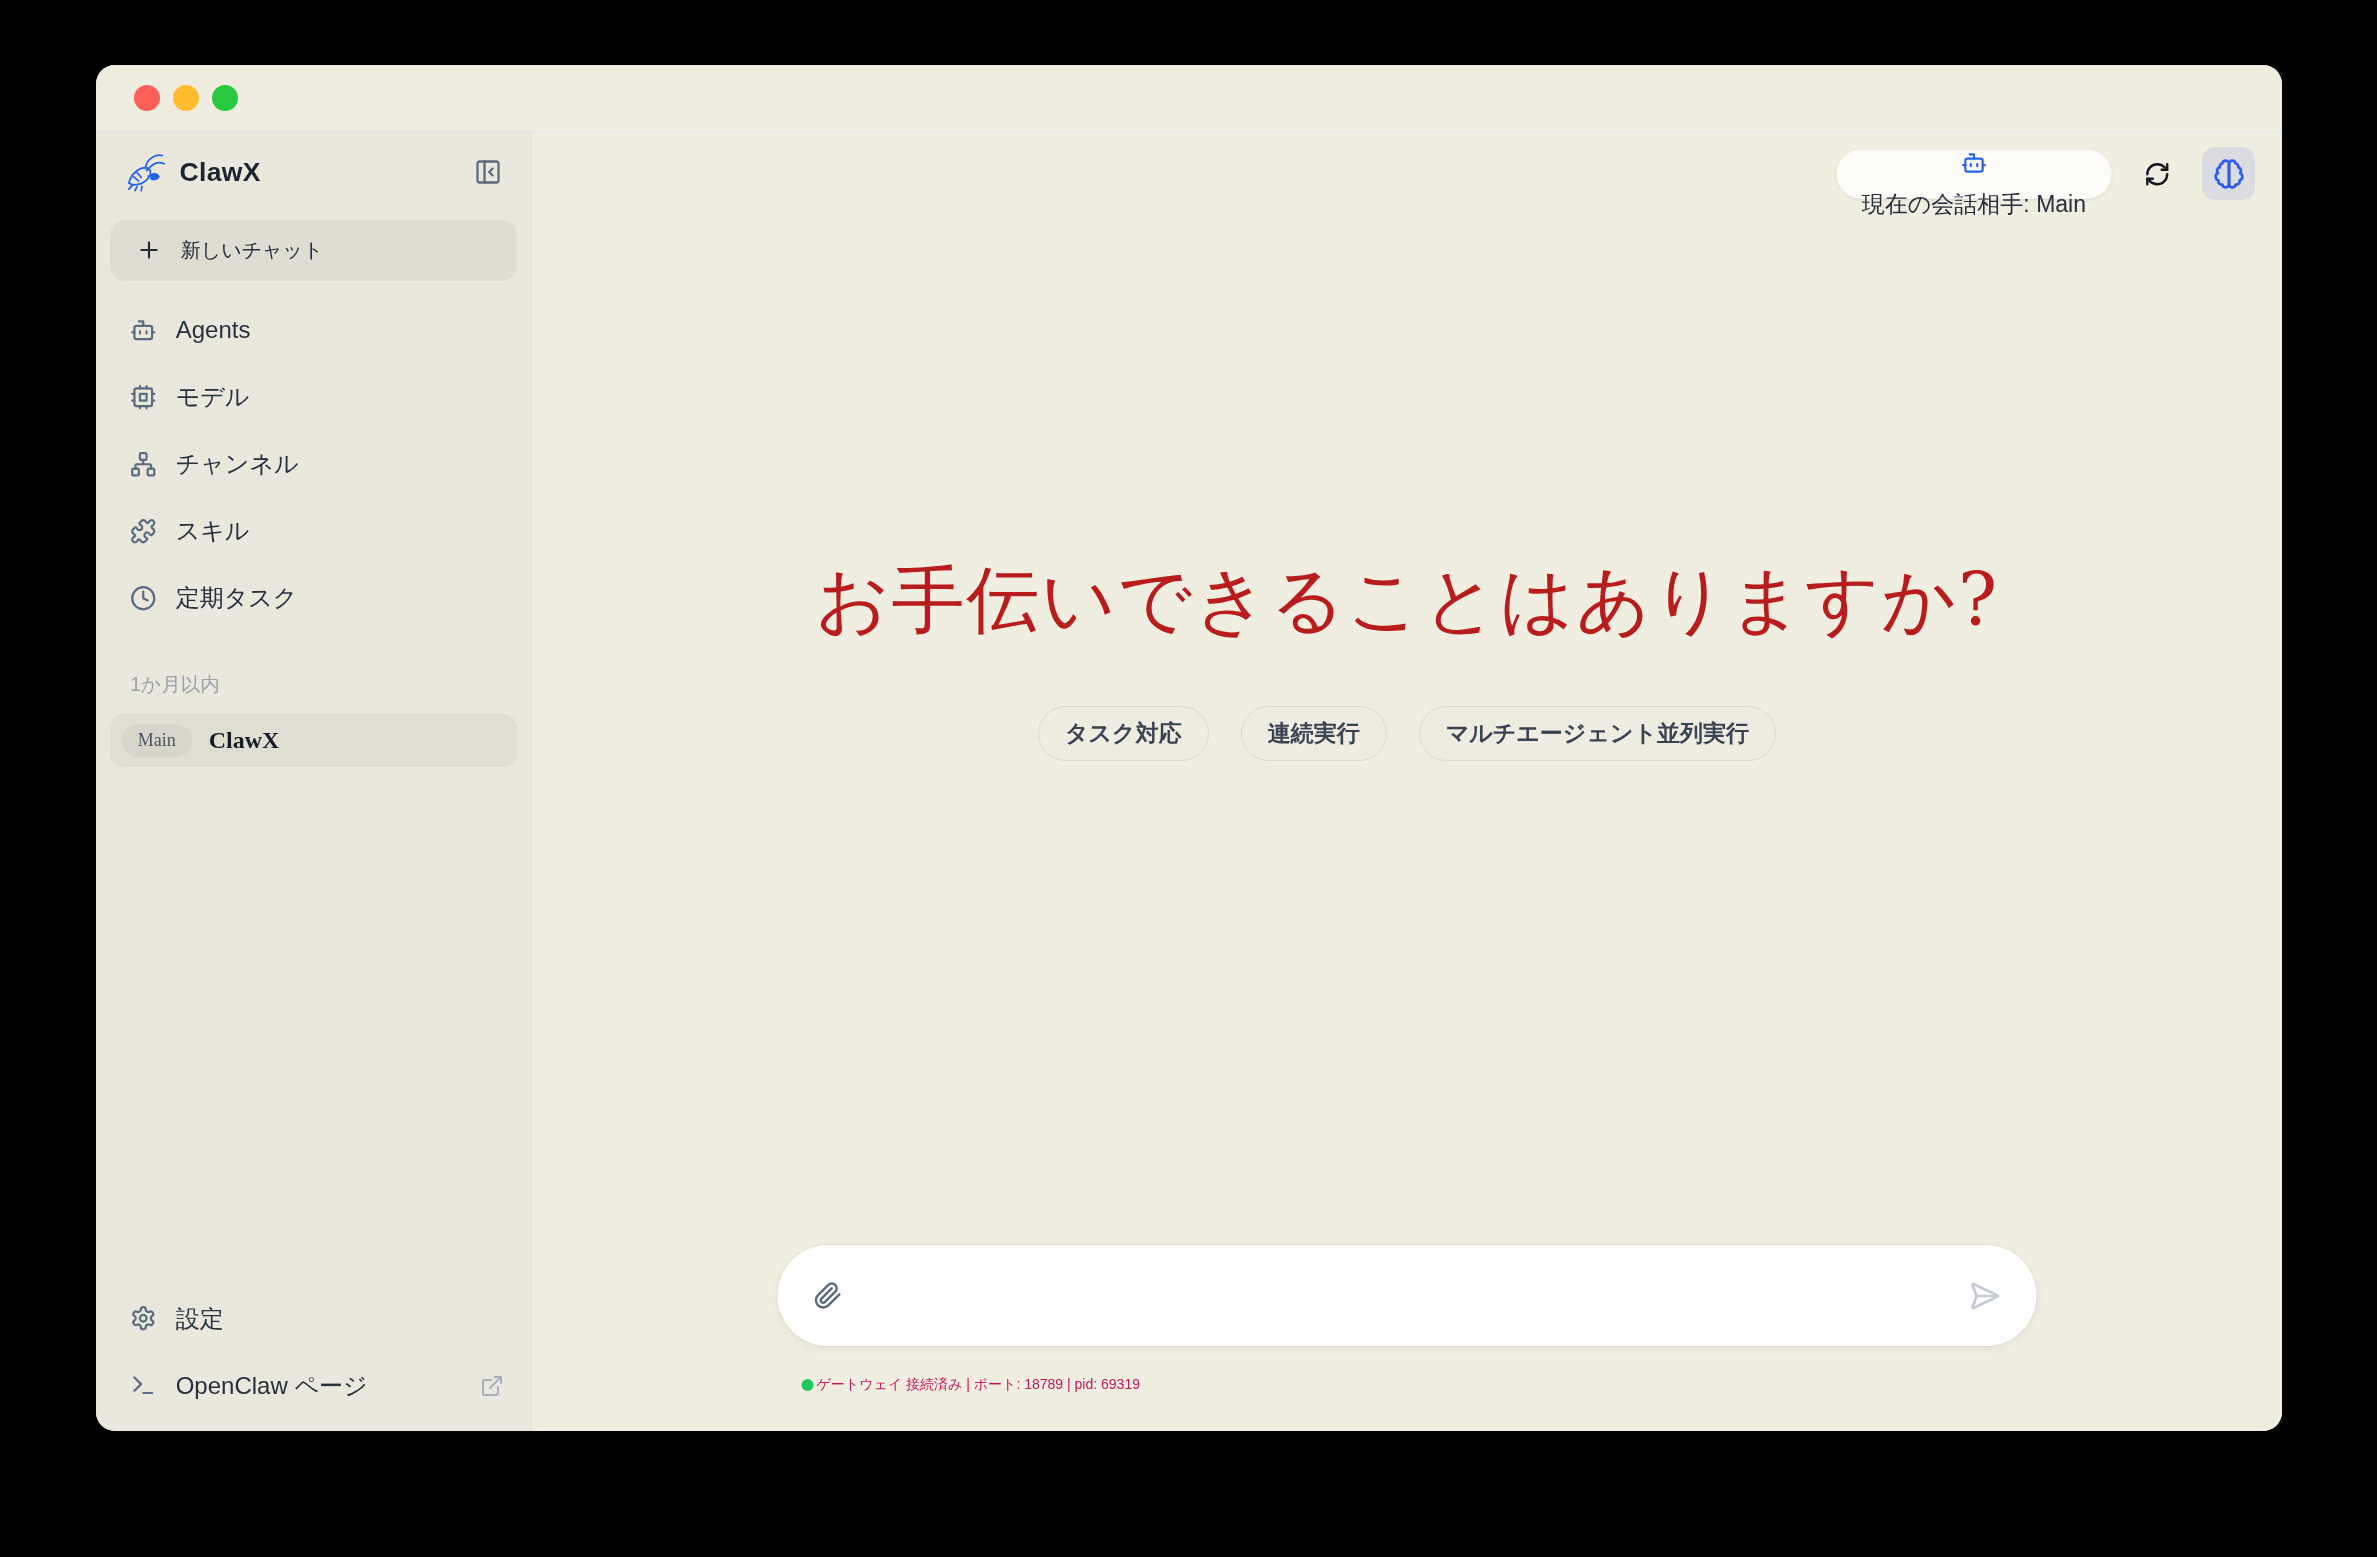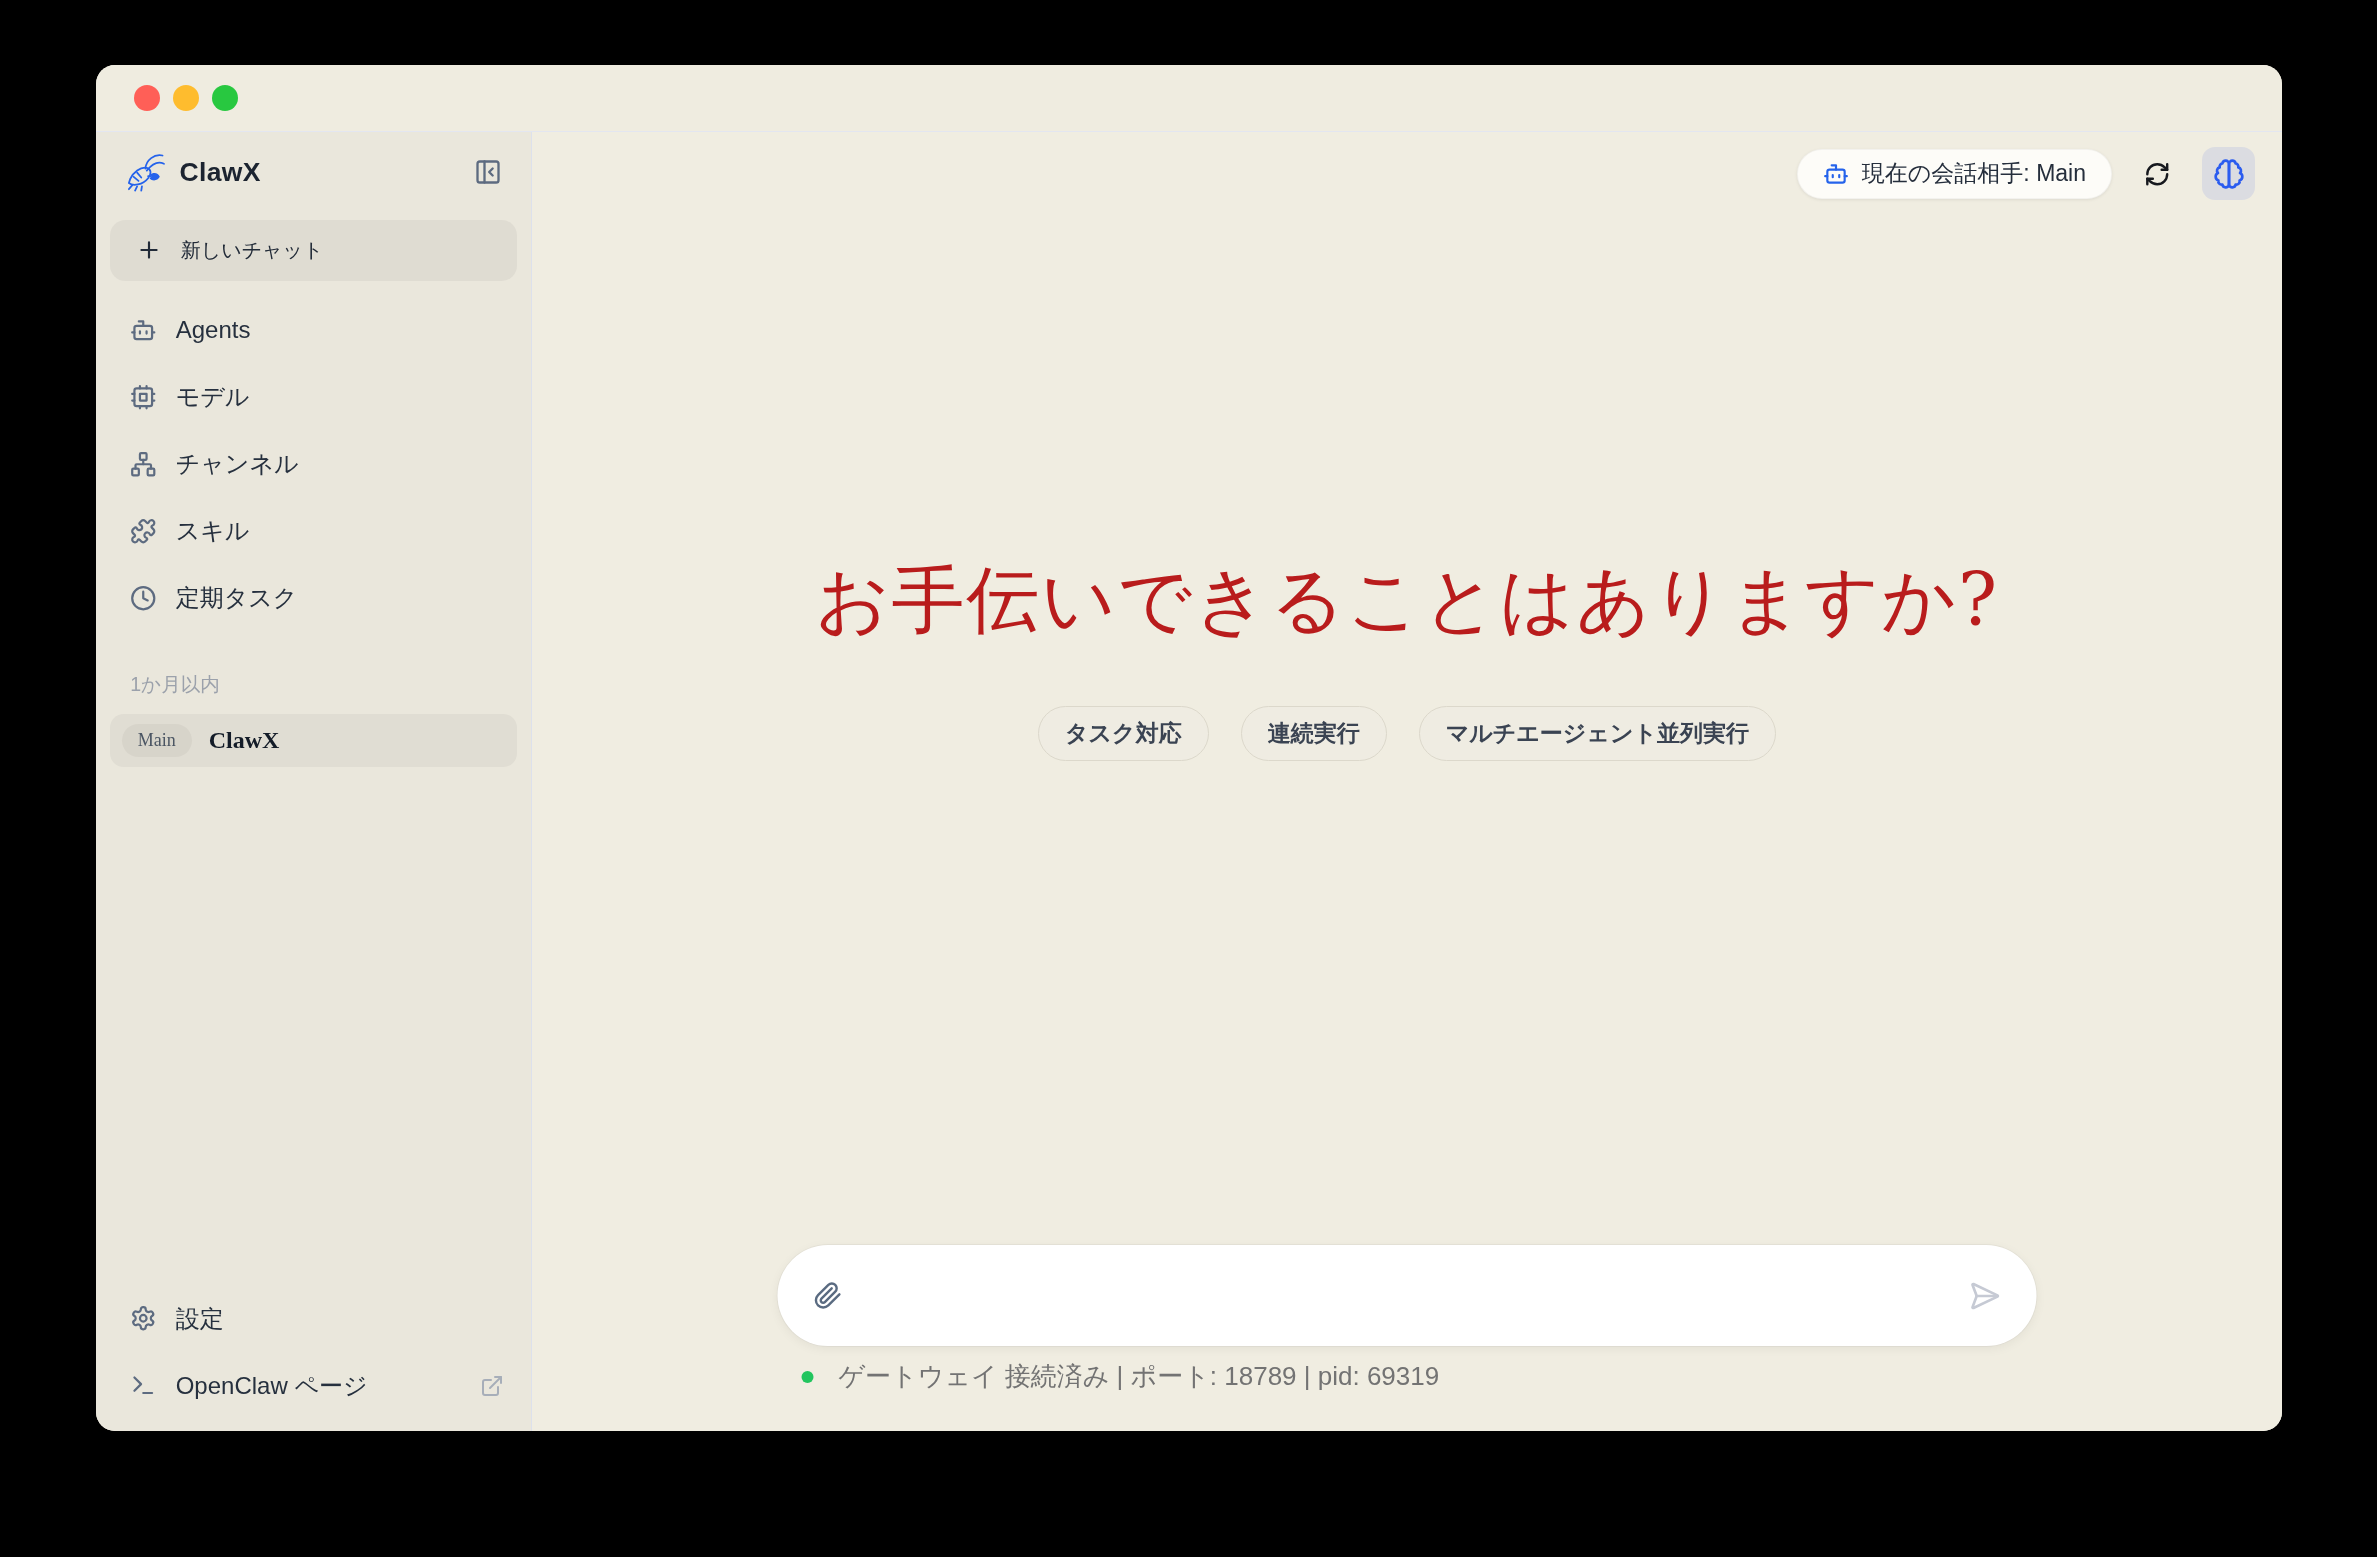--- a/index.html
+++ b/index.html
@@ -55,21 +55,21 @@
   .history-label{font-size:24px;font-weight:700;color:#141c28;}
   .sidebar-spacer{flex:1;}
   .trailing{margin-left:auto;color:#a7aeb9;}
   
   .main{flex:1;position:relative;background:#f0ede1;min-width:0;}
   .header-controls{position:absolute;top:15.4px;right:27px;display:flex;align-items:center;gap:26px;}
   .partner-pill{
     height:50px;border-radius:853px;background:#fdfcf8;
     display:flex;align-items:center;gap:13px;padding:0 25px;
     font-size:23px;color:#252e3c;font-weight:500;cursor:pointer;
-    box-shadow:0 0.9px 3.4px rgba(0,0,0,.08);border:0.9px solid rgba(0,0,0,.04);box-sizing:border-box;
+    box-shadow:0 0.9px 3.4px rgba(0,0,0,.08);border:0.9px solid rgba(0,0,0,.04);box-sizing:border-box;flex-direction:column;
   }
   .partner-pill .icon{color:#2563eb;}
   .refresh-btn{width:38px;height:38px;display:flex;align-items:center;justify-content:center;color:#17191e;cursor:pointer;}
   .brain-btn{
     width:53px;height:53px;border-radius:13px;background:#dbdce1;
     display:flex;align-items:center;justify-content:center;color:#2b5cef;cursor:pointer;
   }
   .center-stack{position:absolute;left:0;right:0;top:420px;display:flex;flex-direction:column;align-items:center;}
   .greeting{
     font-family:"DejaVu Serif","Liberation Serif",serif;
@@ -89,22 +89,22 @@
   }
   .attach-btn{color:#5a6b81;cursor:pointer;flex:none;display:flex;}
   .composer input{
     flex:1;border:none;outline:none;background:transparent;
     font-size:24px;color:#1f2937;margin:0 20.5px;height:100%;
     font-family:"Liberation Sans","DejaVu Sans",sans-serif;
   }
   .send-btn{color:#c6cad4;cursor:pointer;flex:none;display:flex;}
   .status-row{
     position:absolute;left:50%;transform:translateX(-50%);bottom:37px;
-    width:1259px;display:flex;align-items:center;gap:25px;
-    font-size:26px;color:#737373;padding-left:24px;box-sizing:border-box;
+    width:1259px;display:flex;align-items:center;gap:3px;
+    font-size:14px;color:#be185d;padding-left:24px;box-sizing:border-box;
   }
   .status-dot{width:12px;height:12px;border-radius:50%;background:#22c55e;flex:none;}
 </style>
 </head>
 <body>
 
 <div class="window">
 
   <div class="titlebar">
     <div class="traffic">

